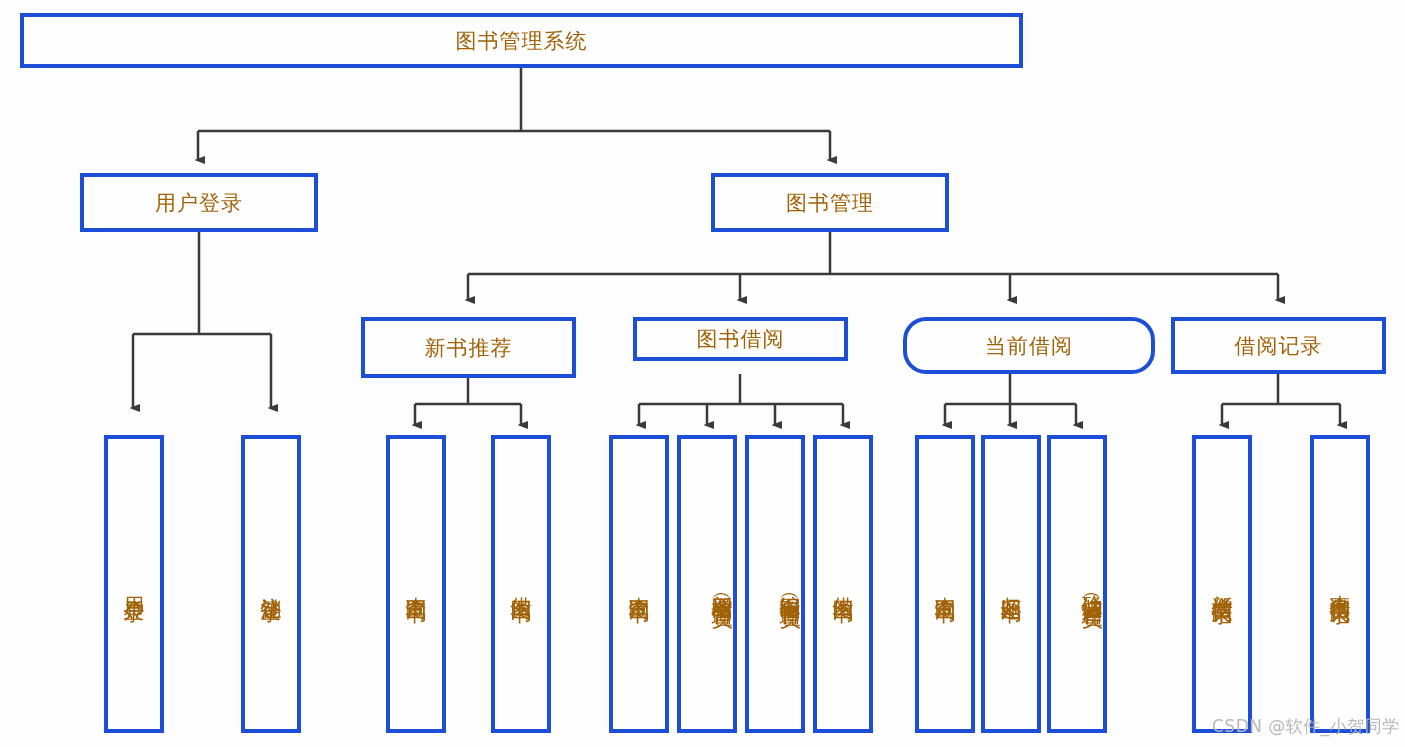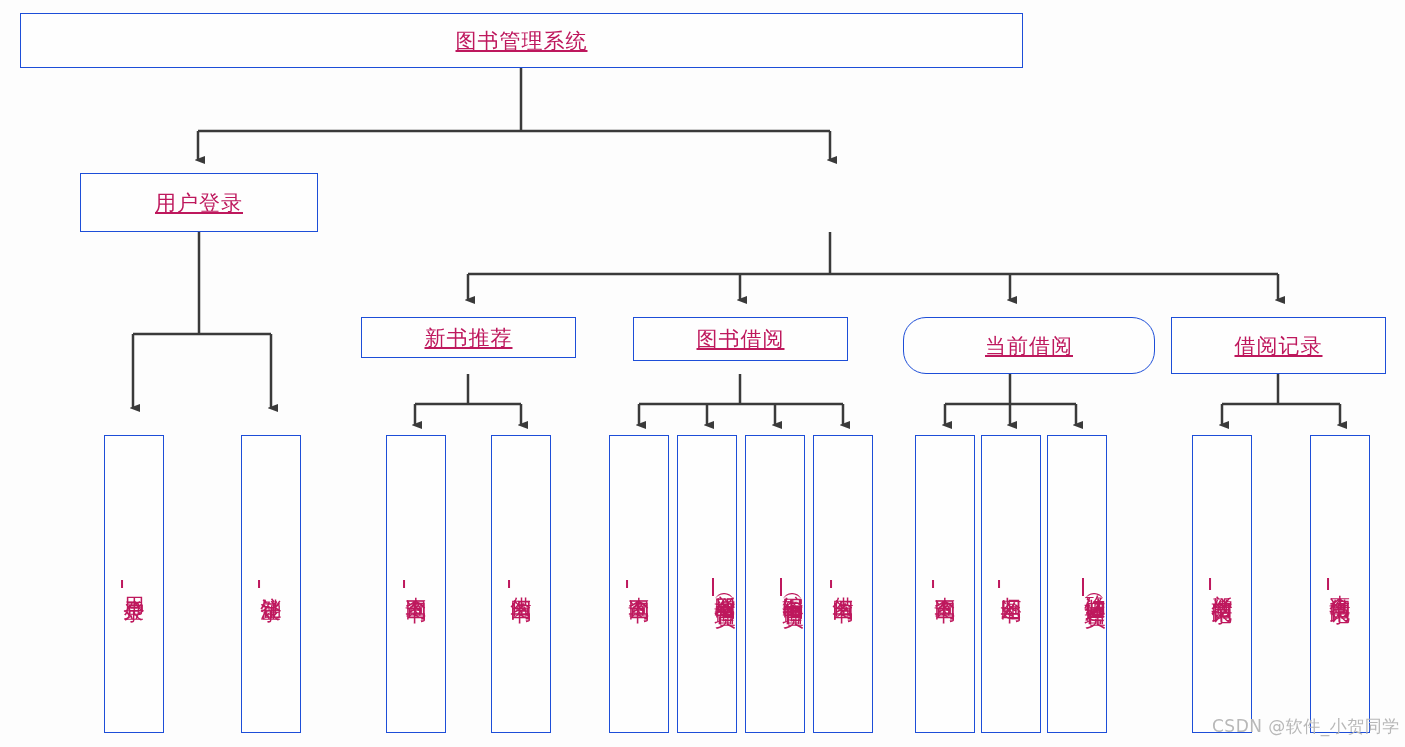--- a/index.html
+++ b/index.html
@@ -19,27 +19,26 @@
     position: absolute;
     left: 0;
     top: 0;
     width: 1405px;
     height: 747px;
     pointer-events: none;
   }
   .node {
     position: absolute;
     box-sizing: border-box;
-    border: 1px solid #1d4ed8;
+    border: 4px solid #1d4ed8;
     background: #fefefe;
     display: flex;
     align-items: center;
     justify-content: center;
-    color: #be185d;
-    text-decoration: underline;
+    color: #a16207;
   }
   .node.horiz {
     font-size: 21px;
     letter-spacing: 1px;
   }
   .node.vert {
     writing-mode: vertical-rl;
     text-orientation: upright;
     font-size: 21px;
     letter-spacing: 2px;
@@ -121,22 +120,25 @@
     </g>
   </svg>
 
   <div class="node horiz" style="left:20px; top:13px; width:1003px; height:55px;">
     <span>图书管理系统</span>
   </div>
 
   <div class="node horiz" style="left:80px; top:173px; width:238px; height:59px;">
     <span>用户登录</span>
   </div>
+  <div class="node horiz" style="left:711px; top:173px; width:238px; height:59px;">
+    <span>图书管理</span>
+  </div>
 
-  <div class="node horiz" style="left:361px; top:317px; width:215px; height:41px;">
+  <div class="node horiz" style="left:361px; top:317px; width:215px; height:61px;">
     <span>新书推荐</span>
   </div>
   <div class="node horiz" style="left:633px; top:317px; width:215px; height:44px;">
     <span>图书借阅</span>
   </div>
   <div class="node horiz" style="left:903px; top:317px; width:252px; height:57px;border-radius:23px;">
     <span>当前借阅</span>
   </div>
   <div class="node horiz" style="left:1171px; top:317px; width:215px; height:57px;">
     <span>借阅记录</span>

